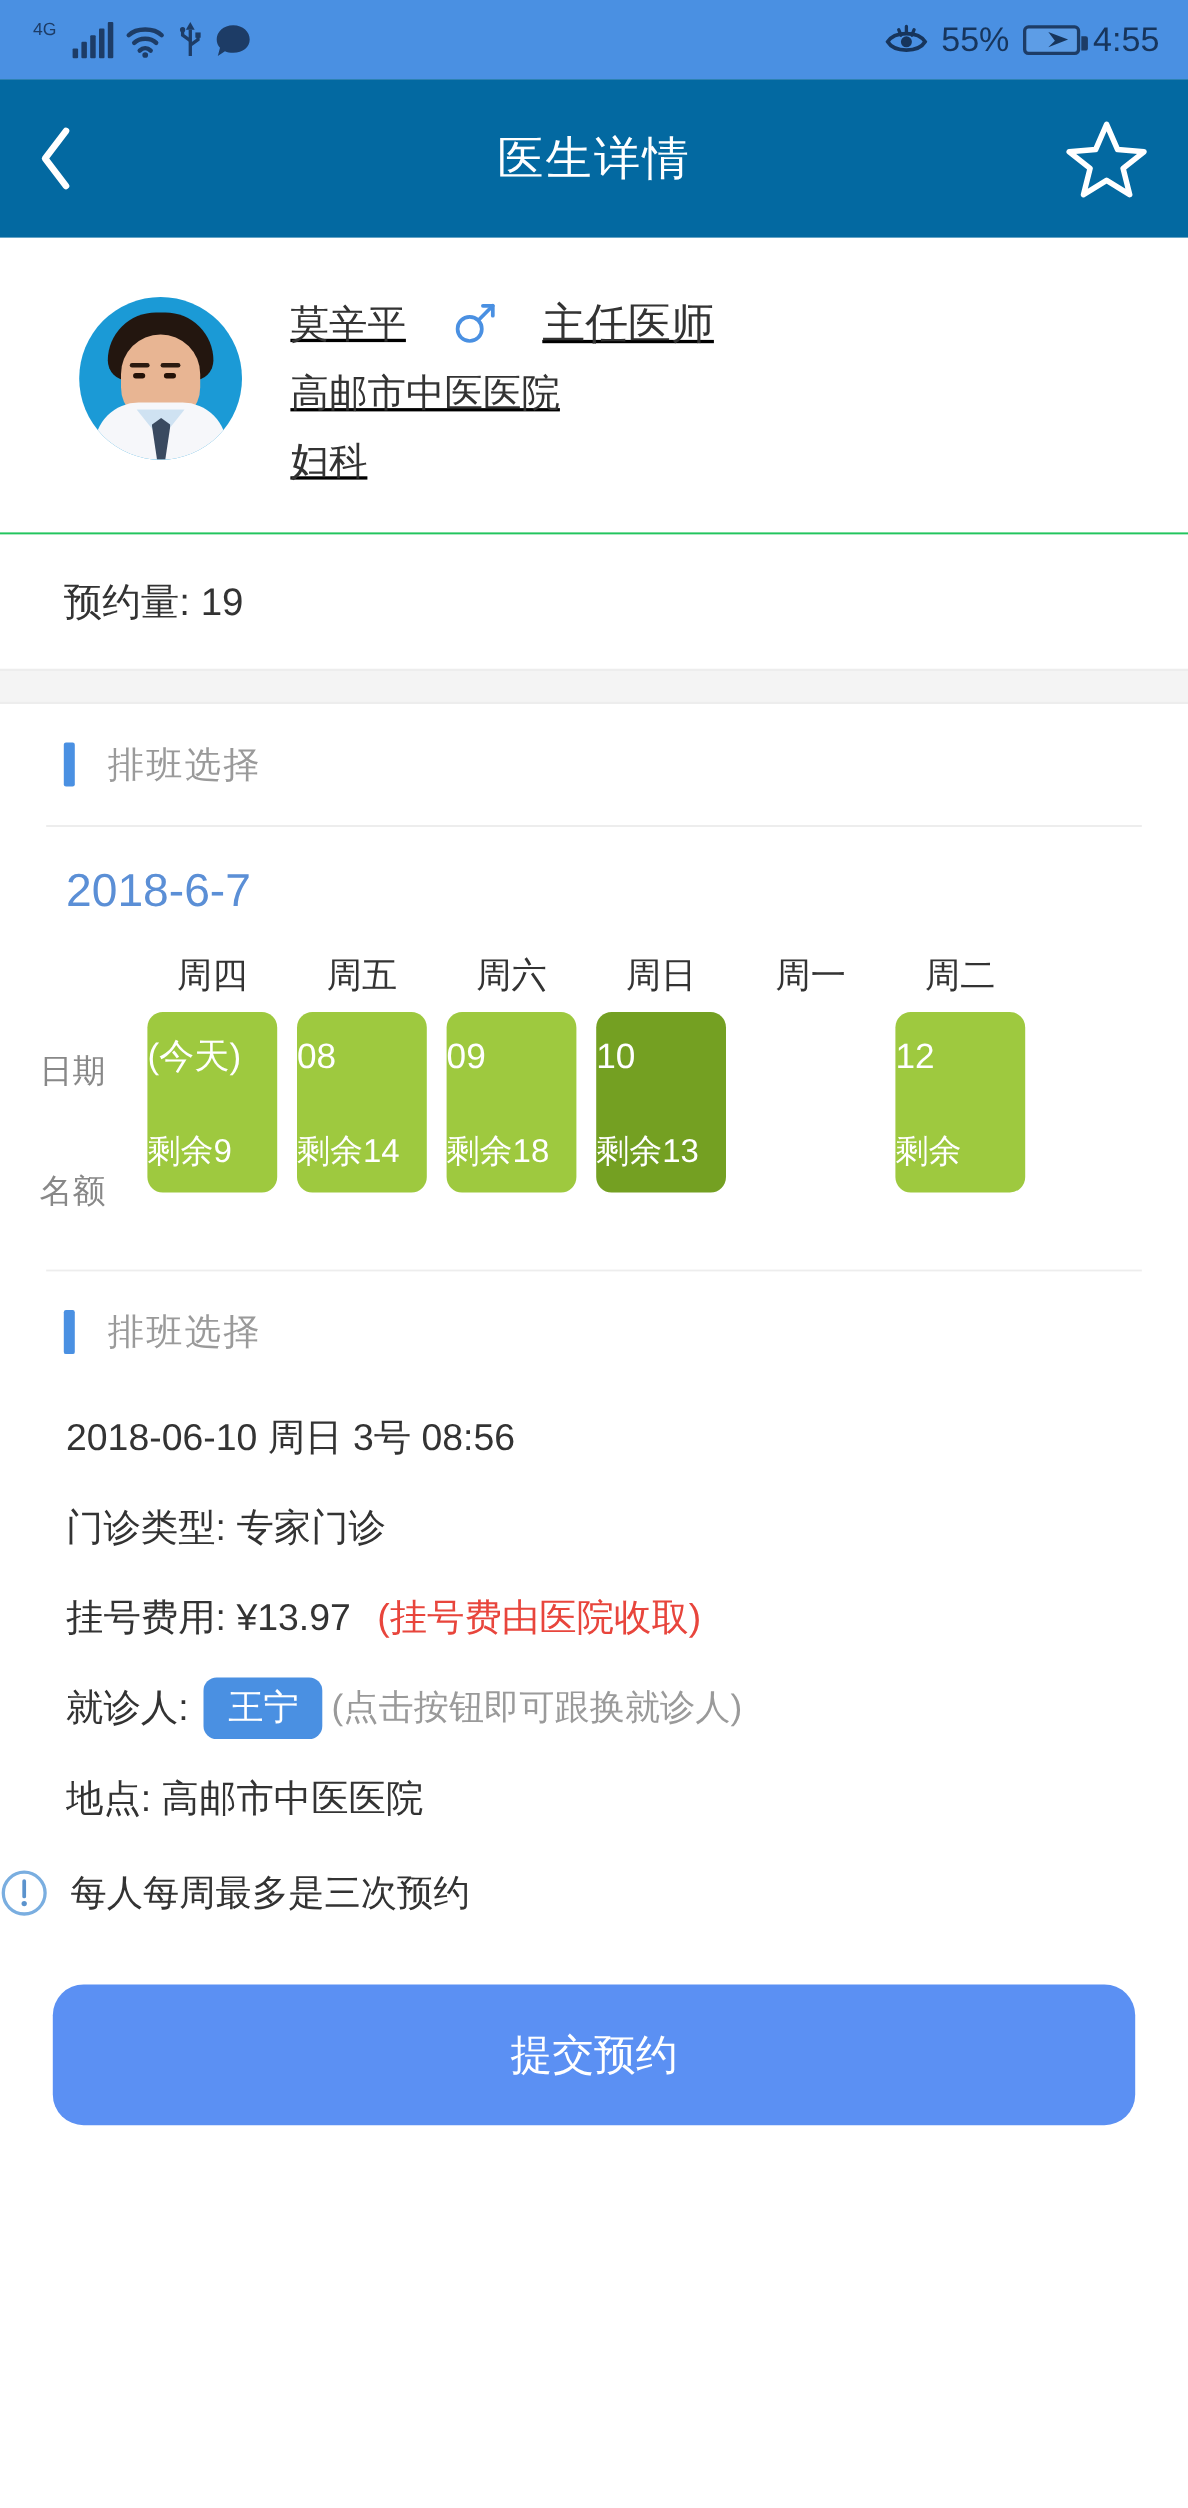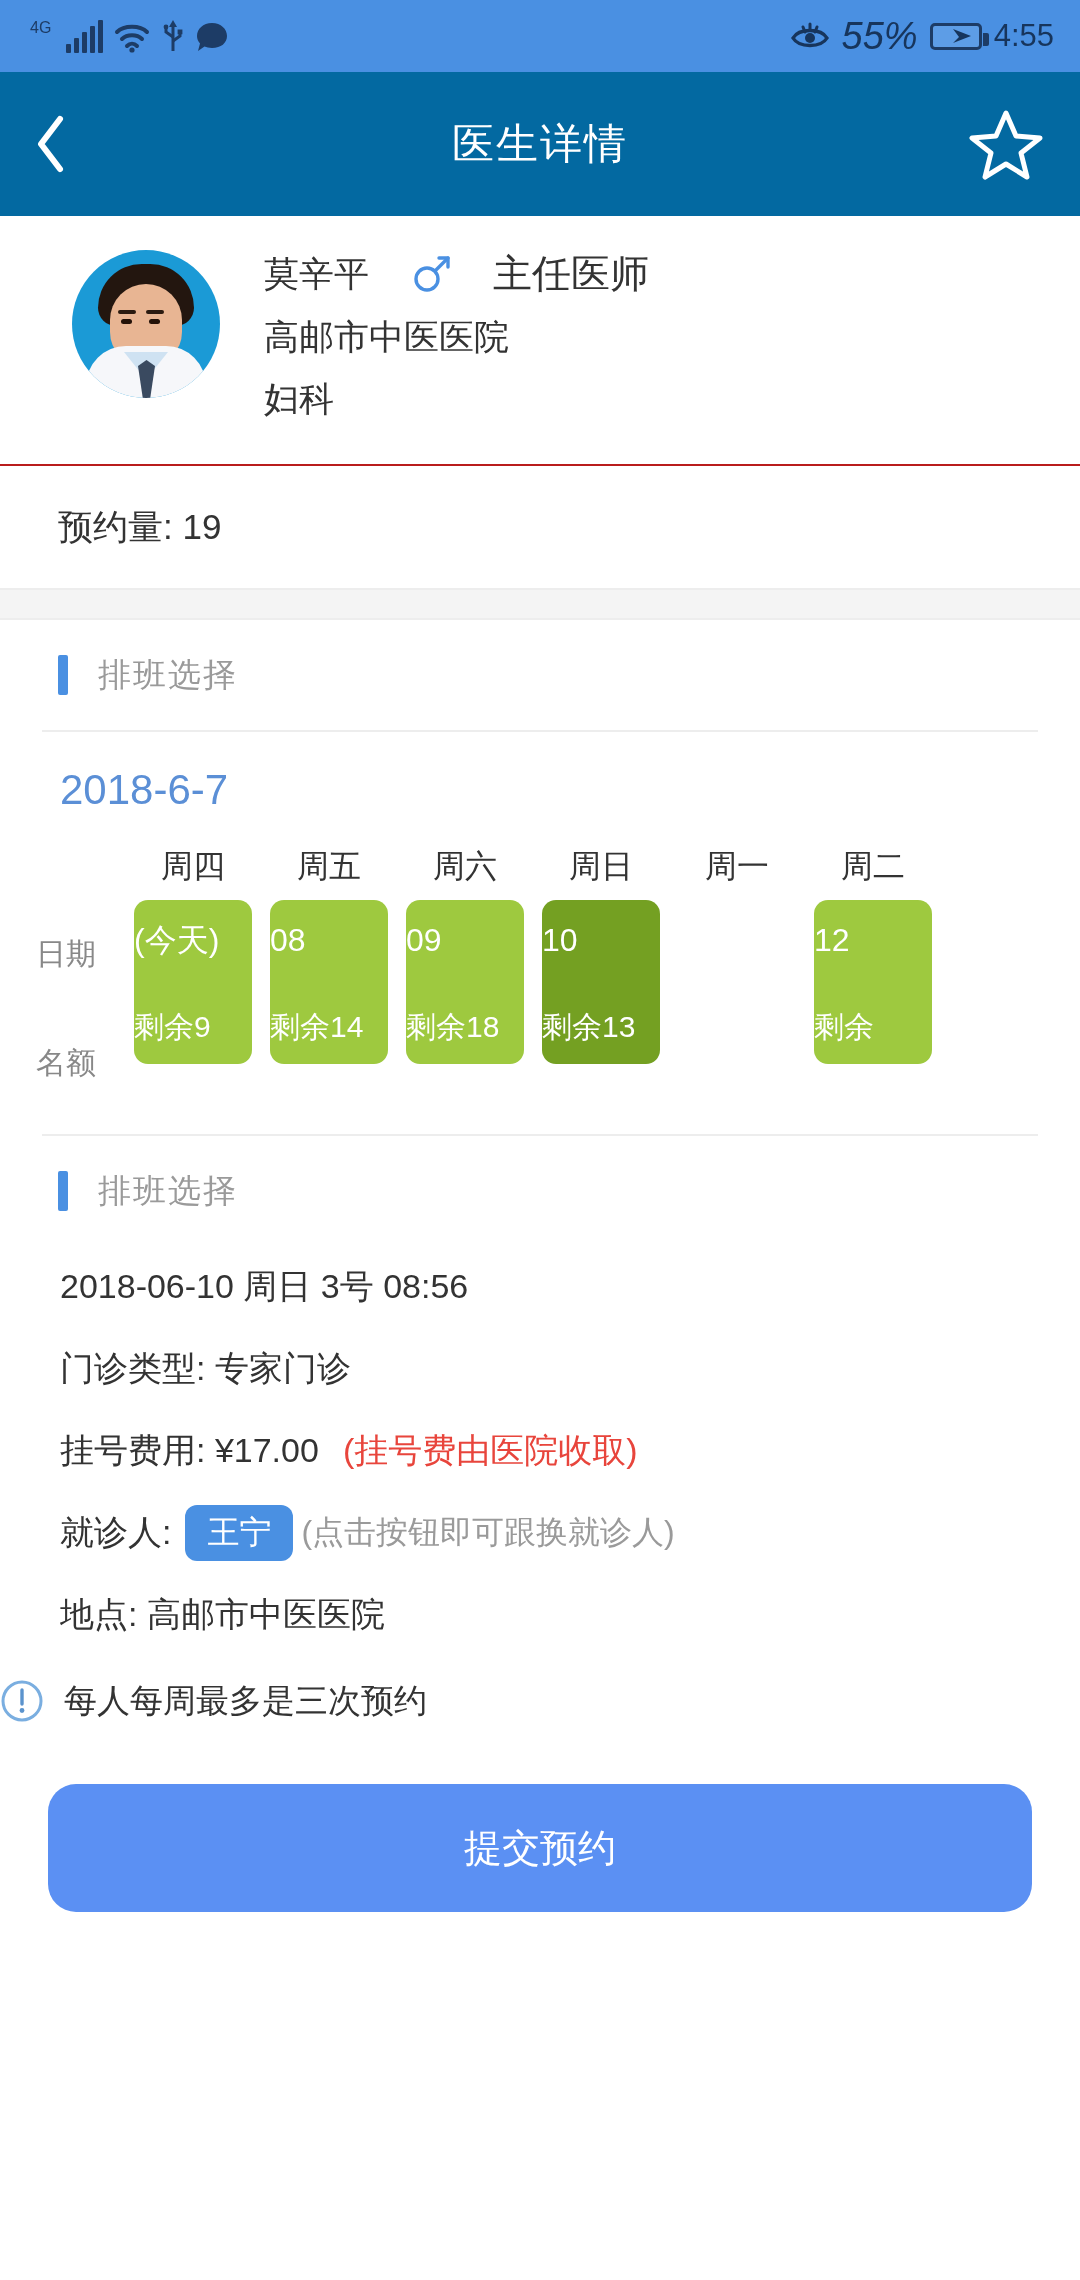--- a/index.html
+++ b/index.html
@@ -23,21 +23,21 @@
   .net4g{ position:relative; display:flex; align-items:flex-end; }
   .net4g .g{ font-size:16px; font-weight:normal; color:#1d3c66; line-height:1; margin-right:15px;
              align-self:flex-start; }
   .bars{ display:flex; align-items:flex-end; gap:3px; }
   .bars i{ display:block; width:5px; background:#1d3c66; border-radius:1px; }
   .bars i:nth-child(1){height:9px}
   .bars i:nth-child(2){height:15px}
   .bars i:nth-child(3){height:21px}
   .bars i:nth-child(4){height:27px}
   .bars i:nth-child(5){height:33px}
-  .sb-pct{ font-size:38px; color:#17355c; letter-spacing:0px;font-style:italic; }
+  .sb-pct{ font-size:31px; color:#17355c; letter-spacing:0px; }
   .sb-time{ font-size:31px; color:#17355c; }
   .batt{
     width:52px; height:27px; border:3px solid #1d3c66; border-radius:5px;
     position:relative; display:flex; align-items:center; justify-content:center;
     background:#5d9de6;
   }
   .batt:after{
     content:""; position:absolute; right:-10px; top:7px;
     width:6px; height:13px; background:#1d3c66; border-radius:0 2px 2px 0;
   }
@@ -50,22 +50,23 @@
   .nav-back{ width:70px; height:70px; display:flex; align-items:center; justify-content:flex-start; }
   .nav-title{
     position:absolute; left:0; right:0; text-align:center;
     font-size:42px; color:#ffffff; letter-spacing:2px;
     pointer-events:none;
   }
   .nav-star{ margin-left:auto; width:80px; height:80px; display:flex; align-items:center; justify-content:center; }
 
   
   .doctor{
-    background:#fff; padding:20px 0 34px 0; display:flex;
-    border-bottom:2px solid #b91c1c;
+    background:#fff; padding:40px 0 34px 0; display:flex;
+    border-bottom:2px solid #22c55e;
+    text-decoration:underline;
   }
   .avatar{
     width:148px; height:148px; border-radius:50%;
     margin:14px 44px 0 72px; flex:none; overflow:hidden;
     background:#1b9ad6; position:relative;
   }
   
   .av-hair{ position:absolute; left:26px; top:14px; width:96px; height:62px;
             background:#23160f; border-radius:48px 48px 20px 20px; }
   .av-face{ position:absolute; left:38px; top:34px; width:72px; height:82px;
@@ -310,21 +311,21 @@
 
 <div class="sec-head">
   <span class="sec-bar"></span>
   <span class="sec-title">排班选择</span>
 </div>
 
 <div class="info">
   <div class="info-line">2018-06-10  周日   3号   08:56</div>
   <div class="info-line">门诊类型: 专家门诊</div>
   <div class="info-line">
-    <span>挂号费用: ¥17.00</span>
+    <span>挂号费用: ¥13.97</span>
     <span class="red">(挂号费由医院收取)</span>
   </div>
   <div class="info-line">
     <span>就诊人:</span>
     <span class="patient-btn">王宁</span>
     <span class="muted">(点击按钮即可跟换就诊人)</span>
   </div>
   <div class="info-line">地点: 高邮市中医医院</div>
   <div class="warnline">
     <span class="warn-ico">

